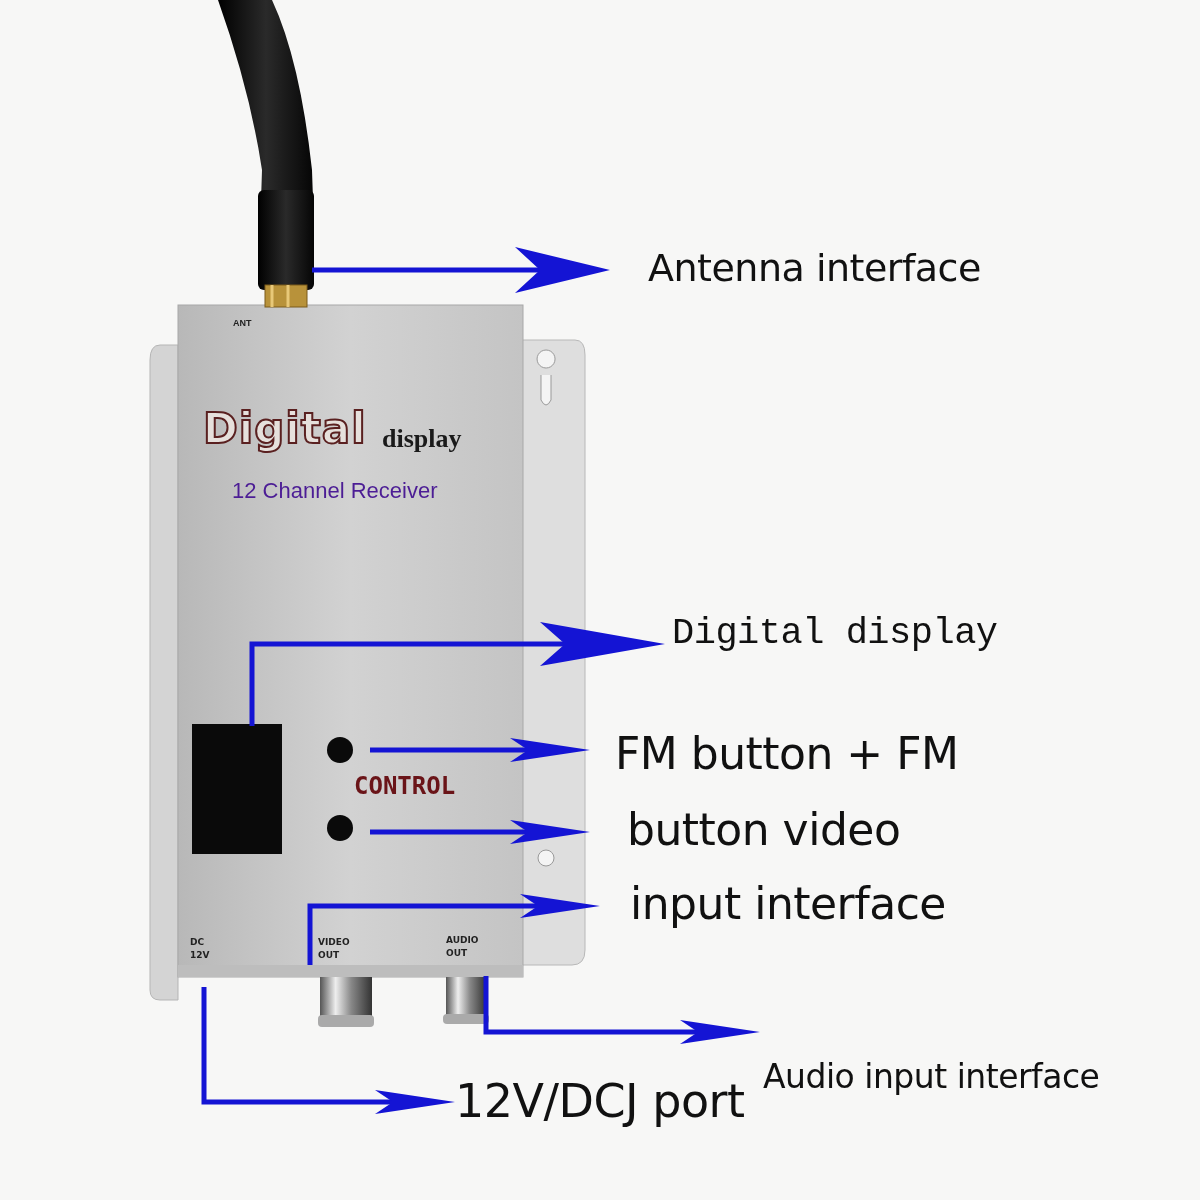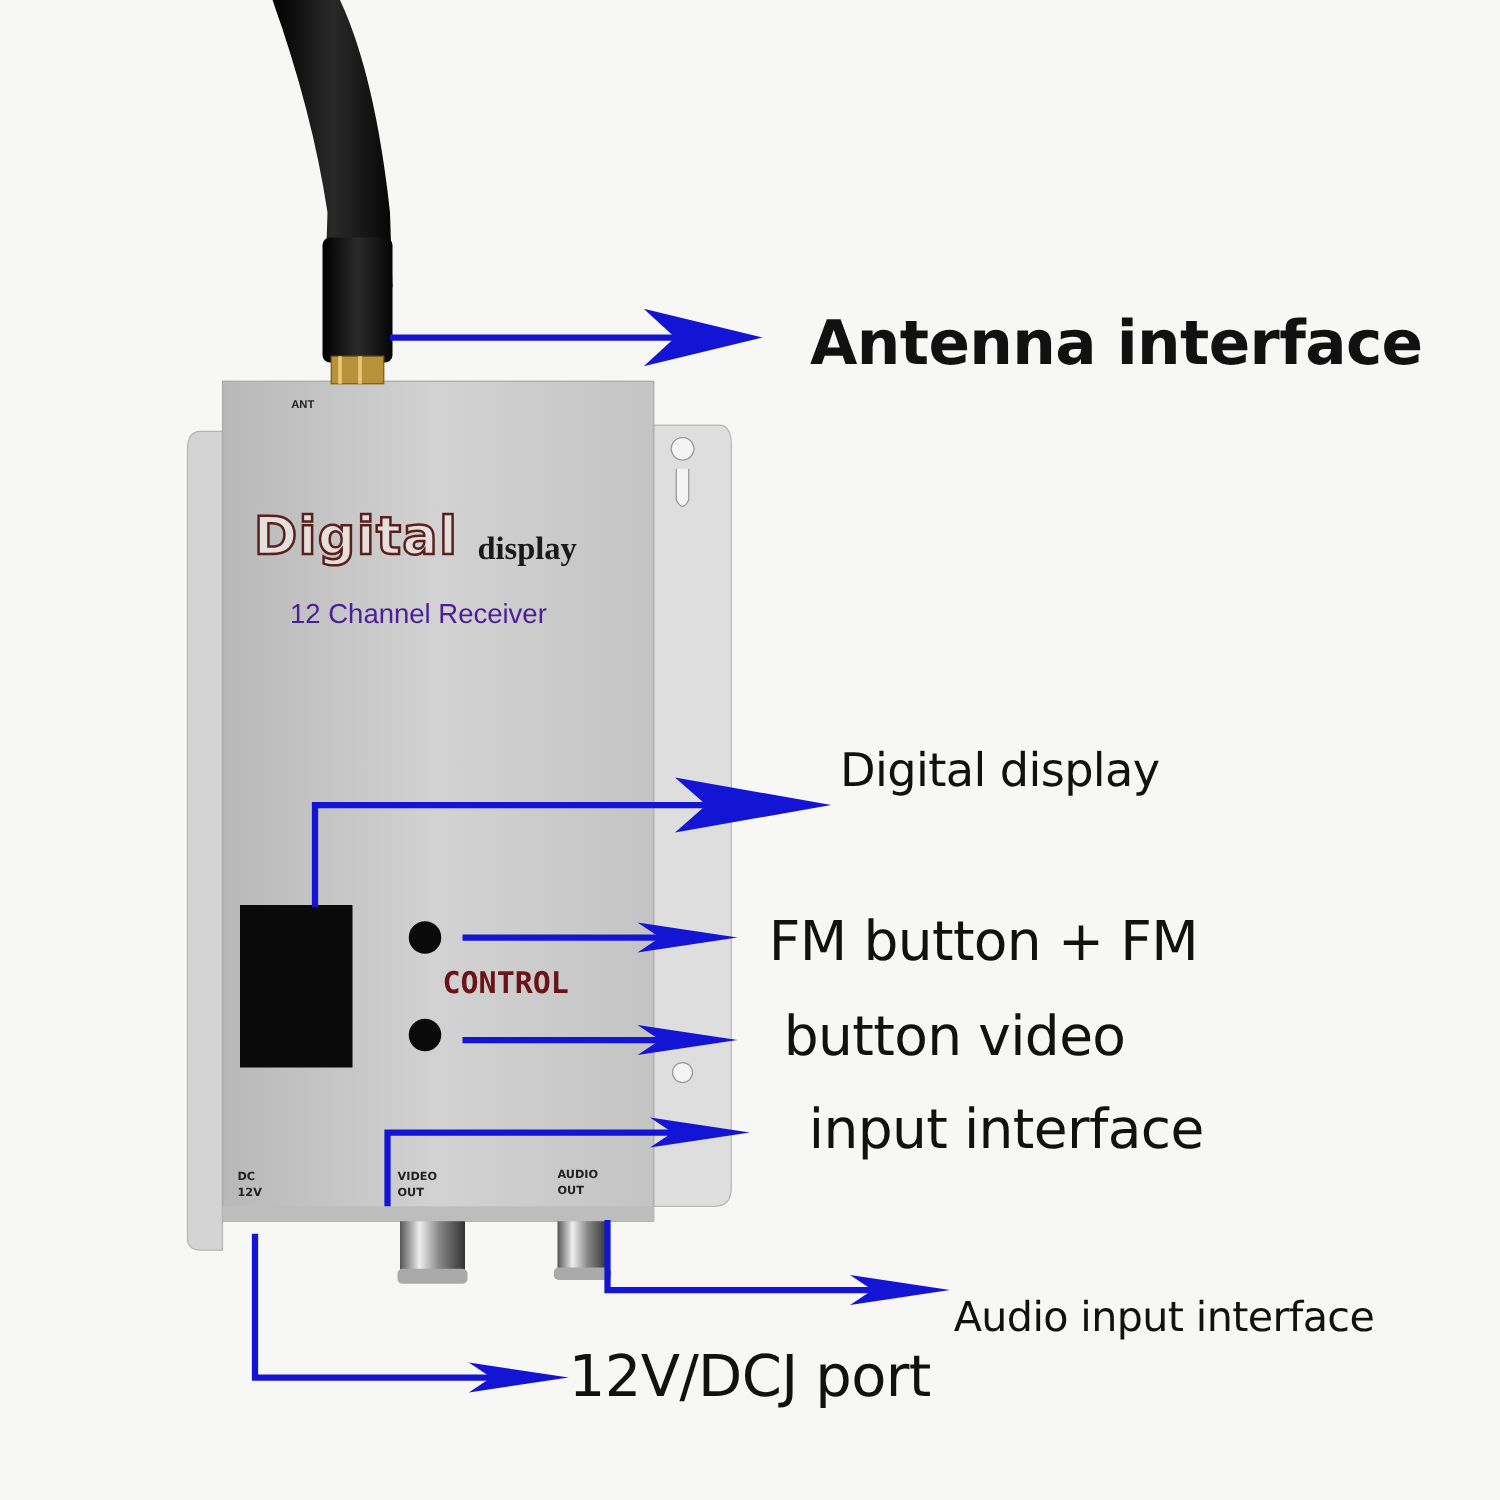--- a/index.html
+++ b/index.html
@@ -105,20 +105,20 @@
   </div>
   <div class="device-text" style="left:318px;top:936px;font-size:9px;font-weight:bold;color:#222;text-align:left;line-height:13px;">
     <div>VIDEO</div>
     <div>OUT</div>
   </div>
   <div class="device-text" style="left:446px;top:934px;font-size:9px;font-weight:bold;color:#222;text-align:left;line-height:13px;">
     <div>AUDIO</div>
     <div>OUT</div>
   </div>
 
-  <div class="label" style="left:648px;top:246px;font-size:49px;font-weight:bold;">Antenna interface</div>
-  <div class="label" style="left:672px;top:595px;font-size:37px;">Digital display</div>
+  <div class="label" style="left:648px;top:246px;font-size:38px;">Antenna interface</div>
+  <div class="label" style="left:672px;top:612px;font-size:37px;font-family:Liberation Mono, monospace;">Digital display</div>
   <div class="label" style="left:615px;top:728px;font-size:44px;">FM button + FM</div>
   <div class="label" style="left:627px;top:804px;font-size:44px;">button video</div>
-  <div class="label" style="left:647px;top:878px;font-size:44px;">input interface</div>
-  <div class="label" style="left:763px;top:1034px;font-size:33px;">Audio input interface</div>
+  <div class="label" style="left:630px;top:878px;font-size:44px;">input interface</div>
+  <div class="label" style="left:763px;top:1057px;font-size:33px;">Audio input interface</div>
   <div class="label" style="left:455px;top:1074px;font-size:46px;">12V/DCJ port</div>
 </div>
 
 </body></html>

